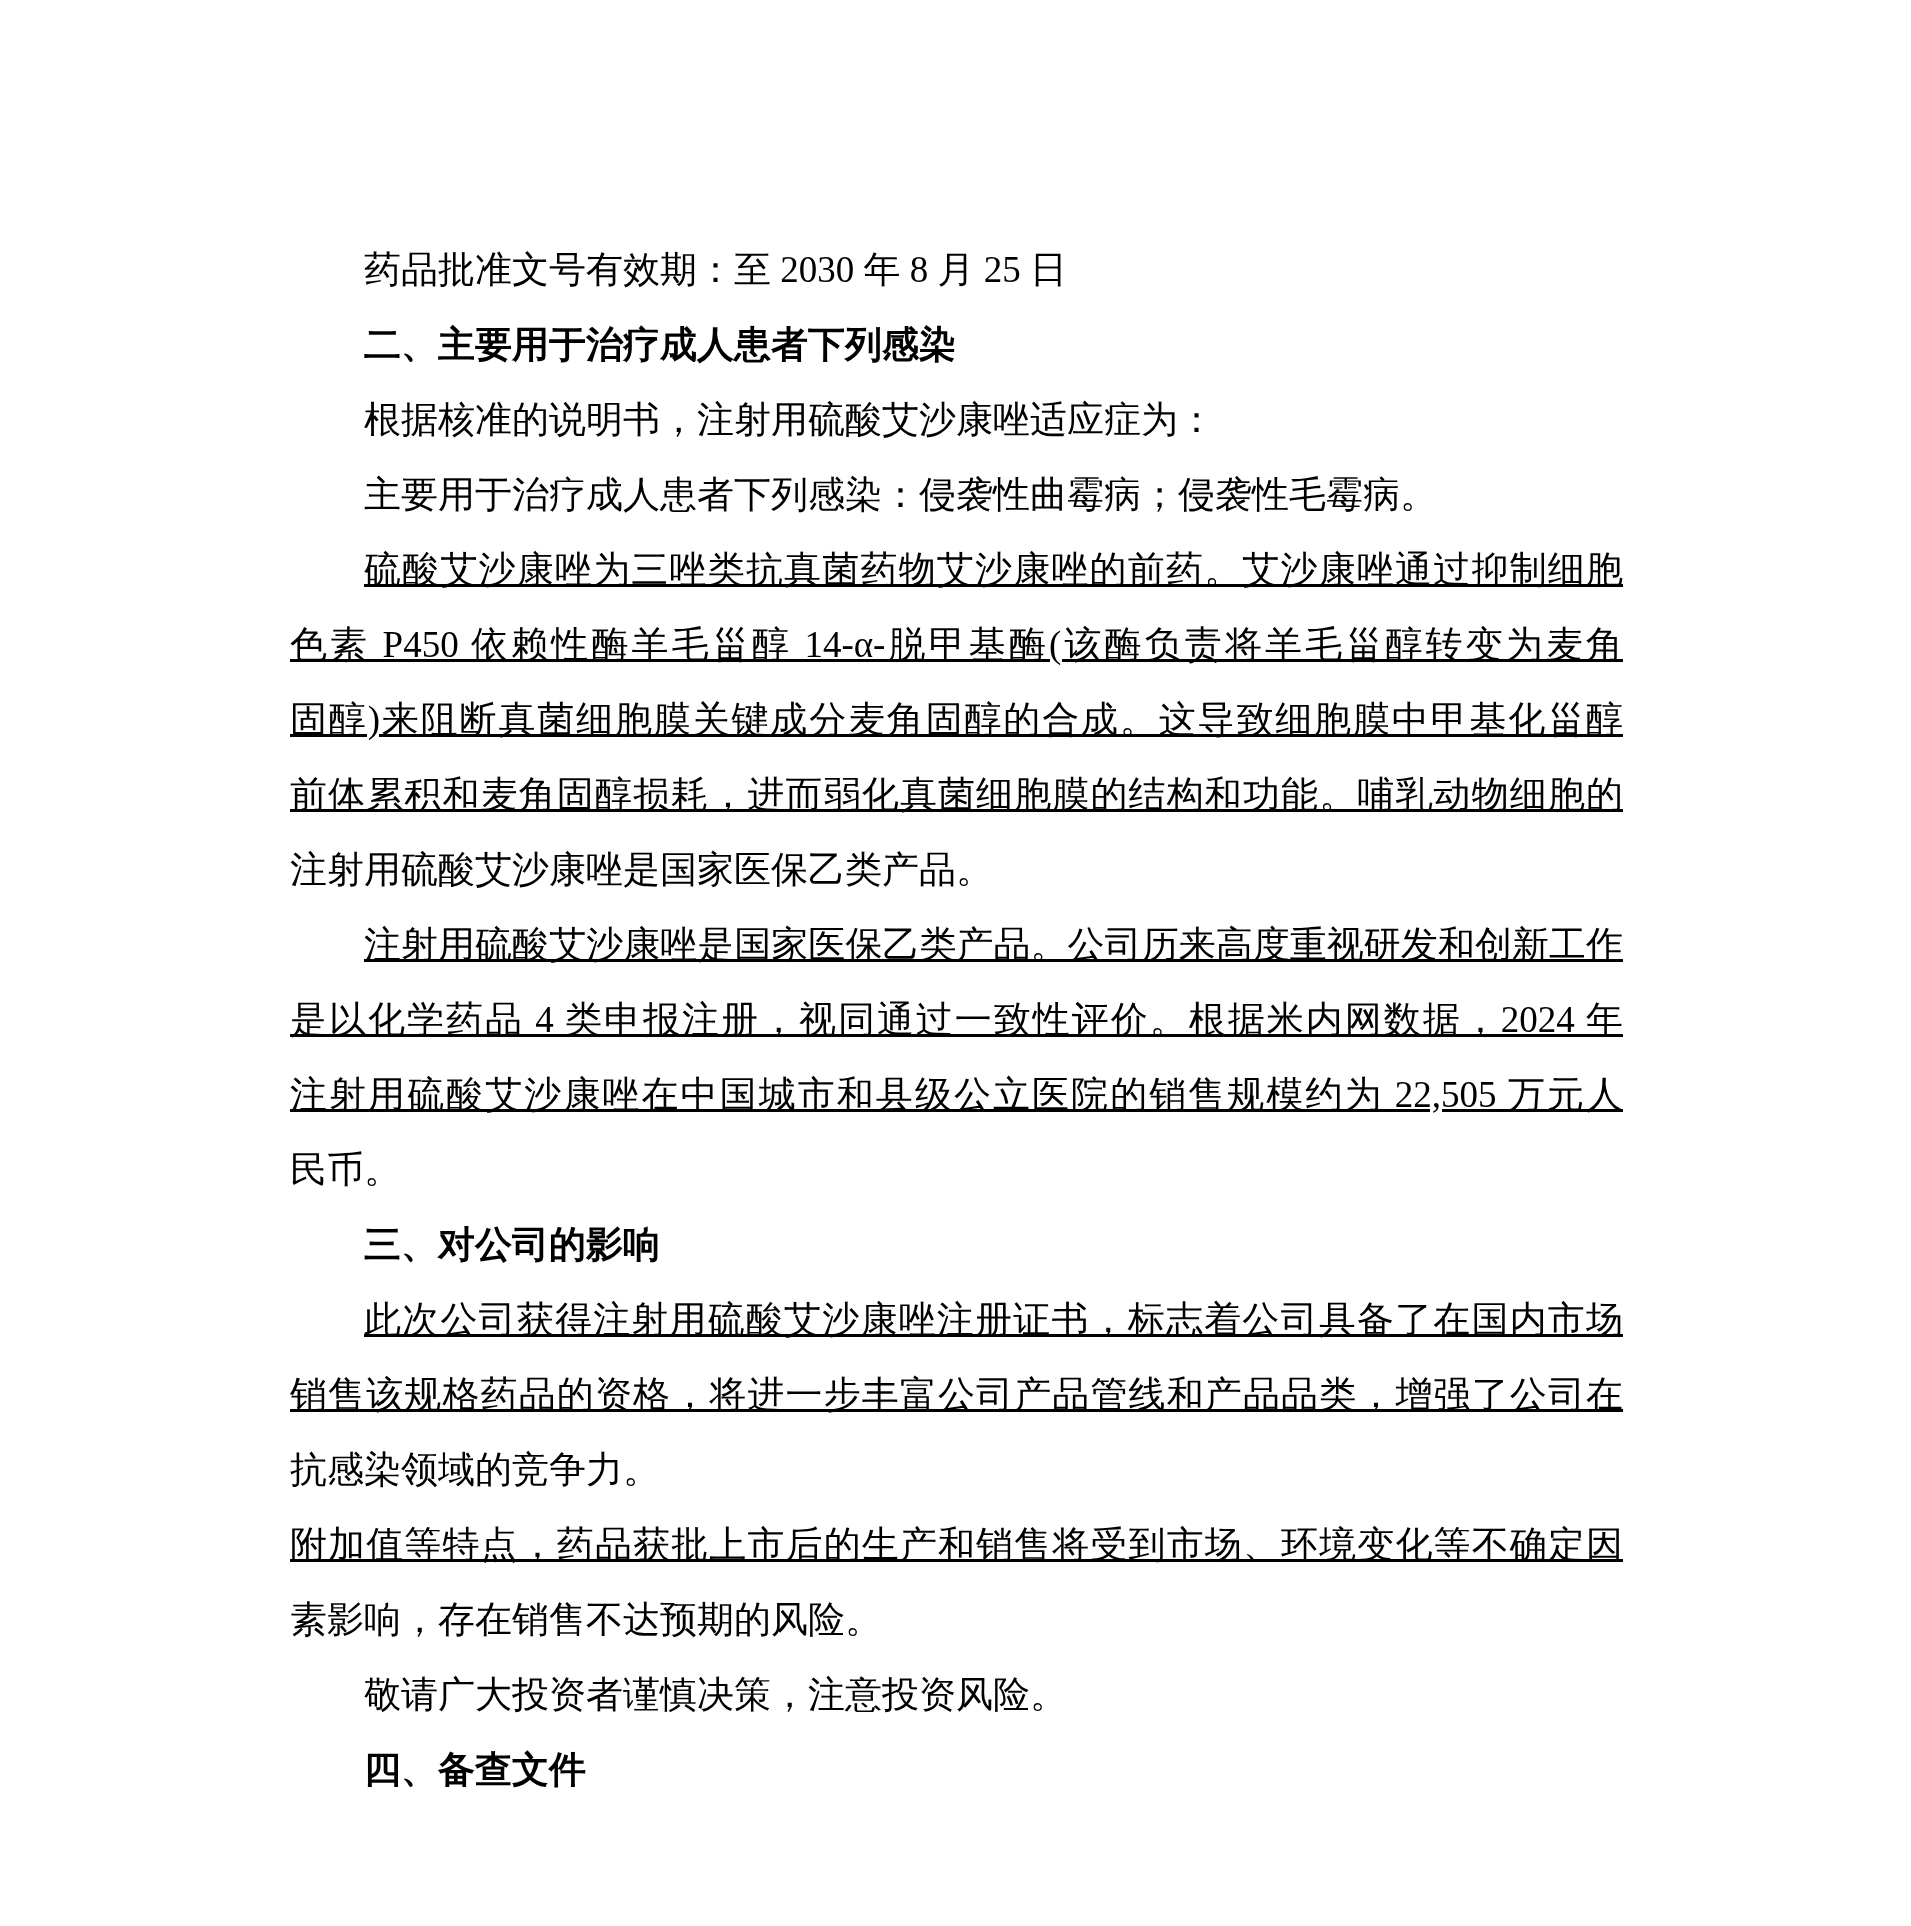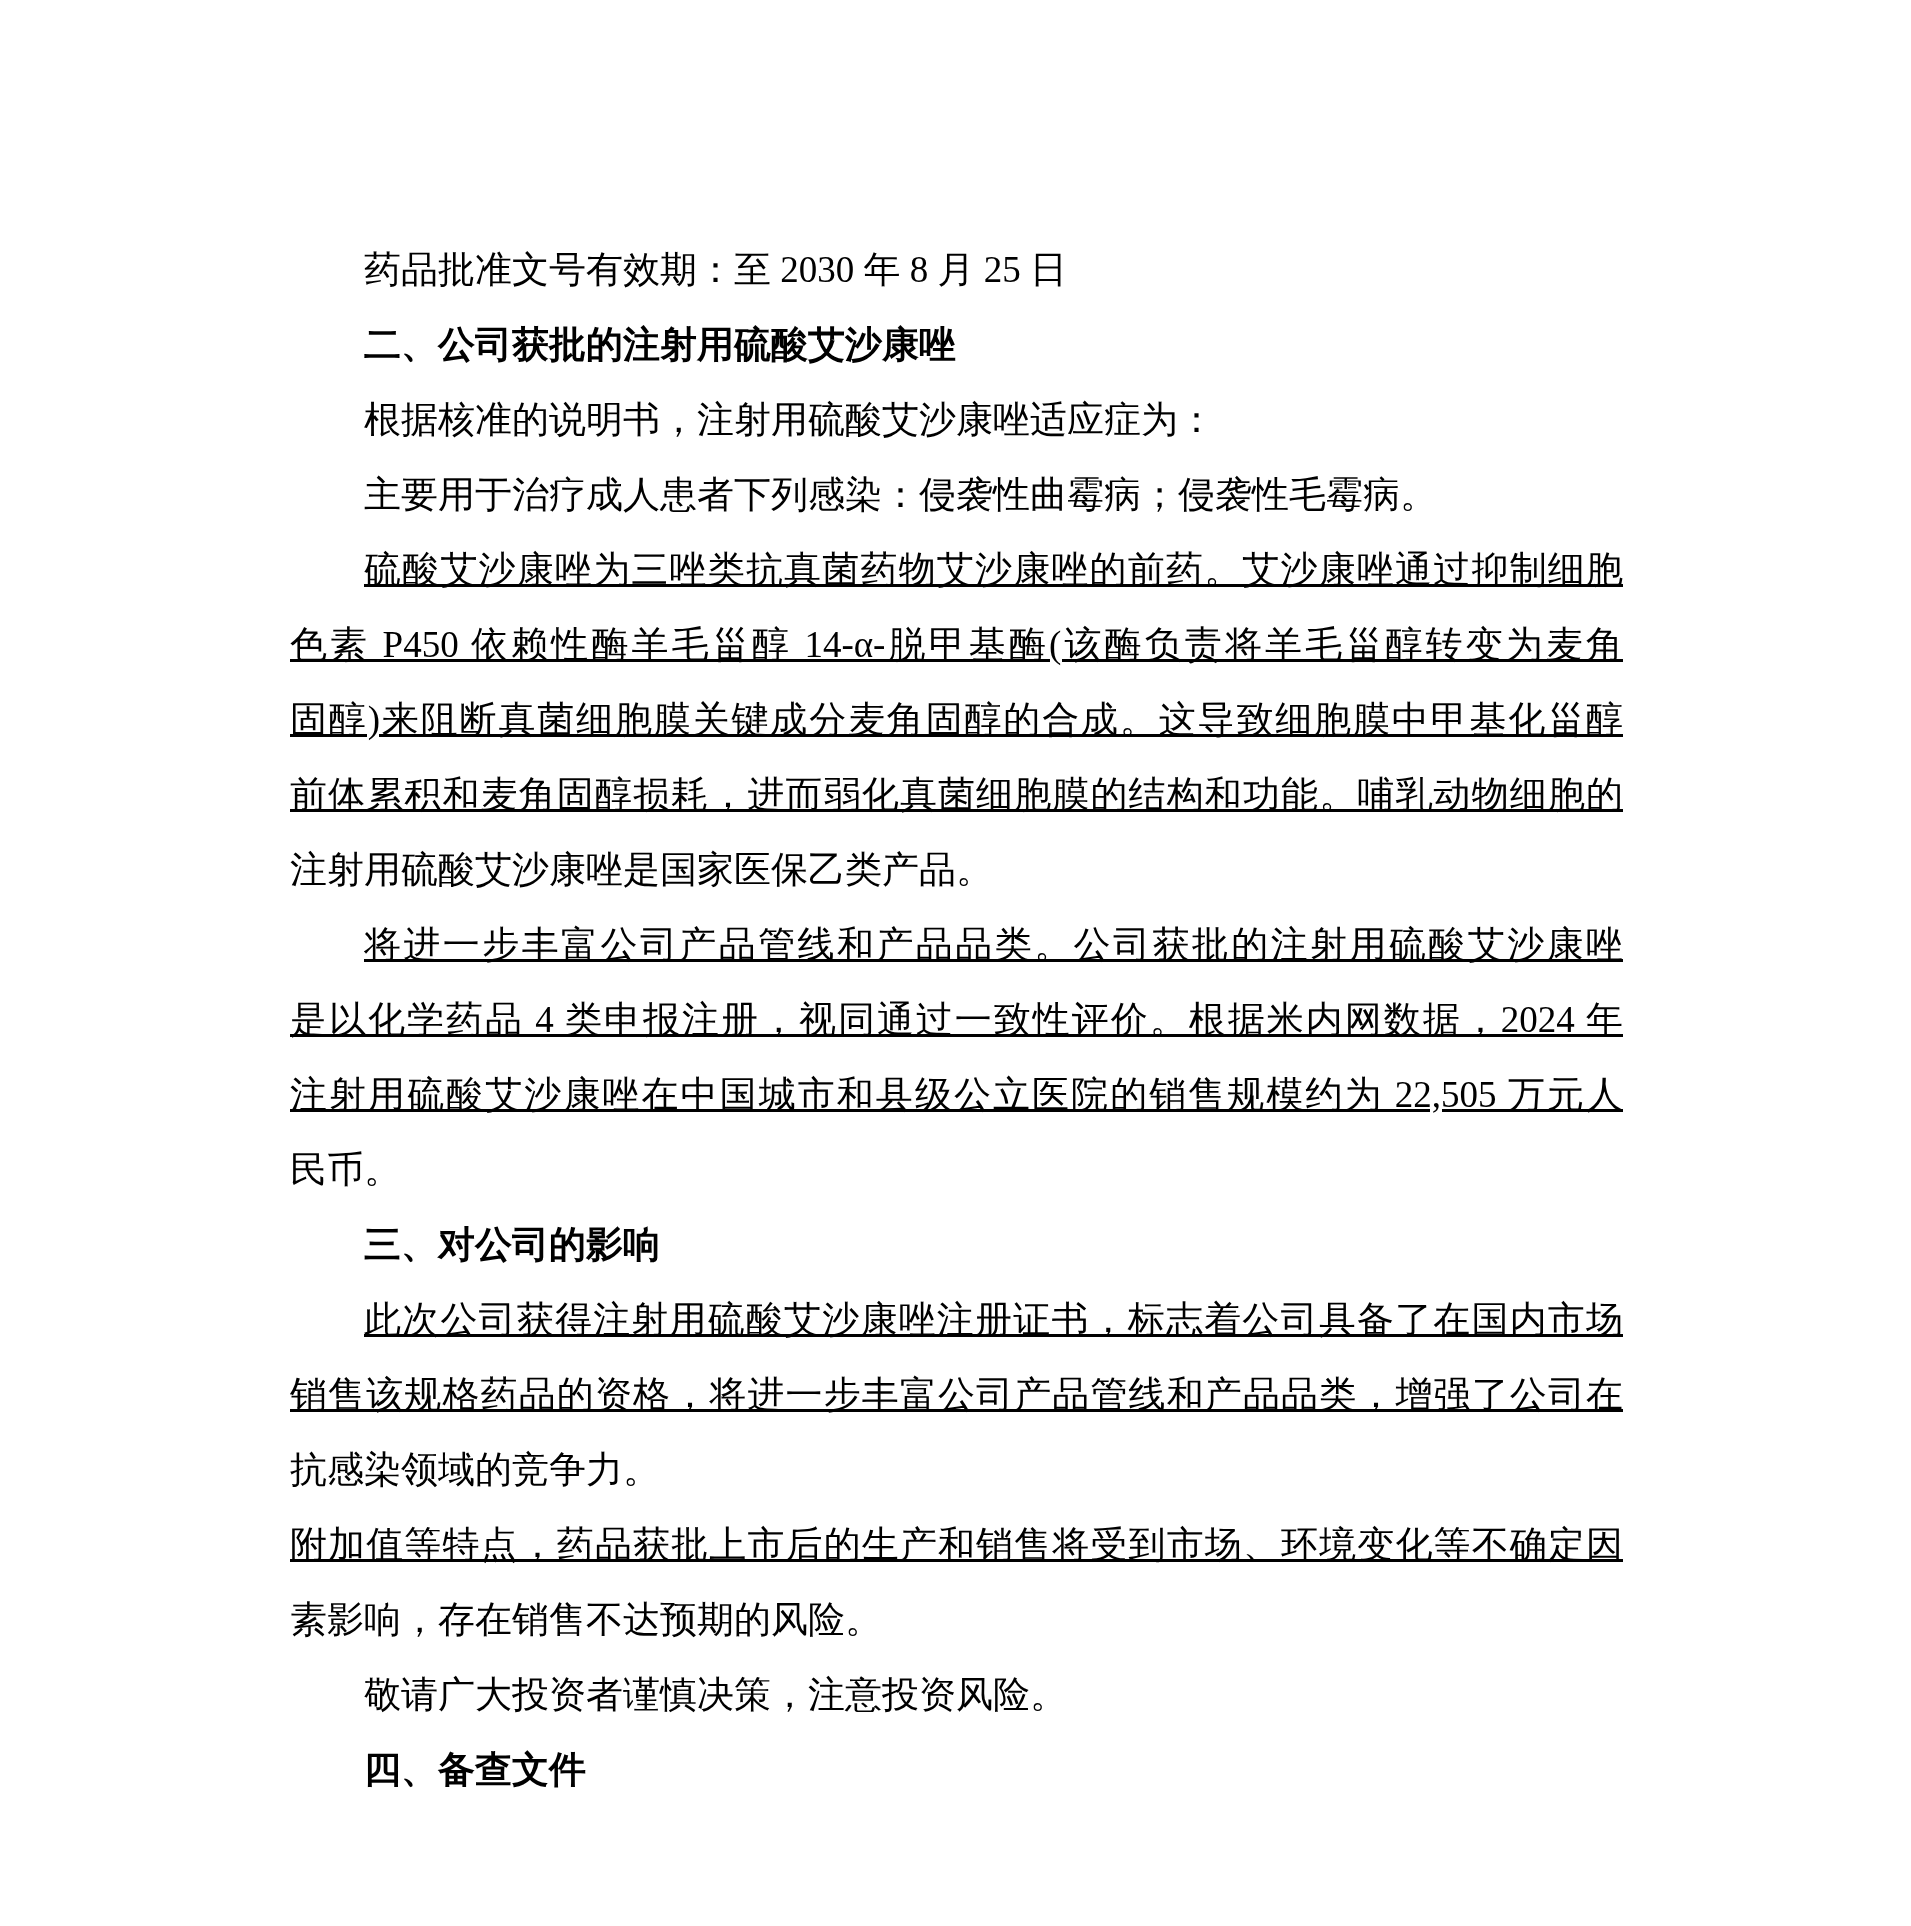--- a/index.html
+++ b/index.html
@@ -27,29 +27,29 @@
     font-weight:700;
     font-family:"Liberation Sans","DejaVu Sans",sans-serif;
   }
 </style>
 </head>
 <body>
 
 <div class="page">
   <div class="textcol">
     <div class="line ind">药品批准文号有效期：至 2030 年 8 月 25 日</div>
-    <div class="line ind heading">二、公司获批的注射用硫酸艾沙康唑</div>
+    <div class="line ind heading">二、主要用于治疗成人患者下列感染</div>
     <div class="line ind">根据核准的说明书，注射用硫酸艾沙康唑适应症为：</div>
     <div class="line ind">主要用于治疗成人患者下列感染：侵袭性曲霉病；侵袭性毛霉病。</div>
     <div class="line ind just">硫酸艾沙康唑为三唑类抗真菌药物艾沙康唑的前药。艾沙康唑通过抑制细胞</div>
     <div class="line just">色素 P450 依赖性酶羊毛甾醇 14-α-脱甲基酶(该酶负责将羊毛甾醇转变为麦角</div>
     <div class="line just">固醇)来阻断真菌细胞膜关键成分麦角固醇的合成。这导致细胞膜中甲基化甾醇</div>
     <div class="line just">前体累积和麦角固醇损耗，进而弱化真菌细胞膜的结构和功能。哺乳动物细胞的</div>
     <div class="line">注射用硫酸艾沙康唑是国家医保乙类产品。</div>
-    <div class="line ind just">将进一步丰富公司产品管线和产品品类。公司获批的注射用硫酸艾沙康唑</div>
+    <div class="line ind just">注射用硫酸艾沙康唑是国家医保乙类产品。公司历来高度重视研发和创新工作</div>
     <div class="line just">是以化学药品 4 类申报注册，视同通过一致性评价。根据米内网数据，2024 年</div>
     <div class="line just">注射用硫酸艾沙康唑在中国城市和县级公立医院的销售规模约为 22,505 万元人</div>
     <div class="line">民币。</div>
     <div class="line ind heading">三、对公司的影响</div>
     <div class="line ind just">此次公司获得注射用硫酸艾沙康唑注册证书，标志着公司具备了在国内市场</div>
     <div class="line just">销售该规格药品的资格，将进一步丰富公司产品管线和产品品类，增强了公司在</div>
     <div class="line">抗感染领域的竞争力。</div>
     <div class="line just">附加值等特点，药品获批上市后的生产和销售将受到市场、环境变化等不确定因</div>
     <div class="line">素影响，存在销售不达预期的风险。</div>
     <div class="line ind">敬请广大投资者谨慎决策，注意投资风险。</div>

